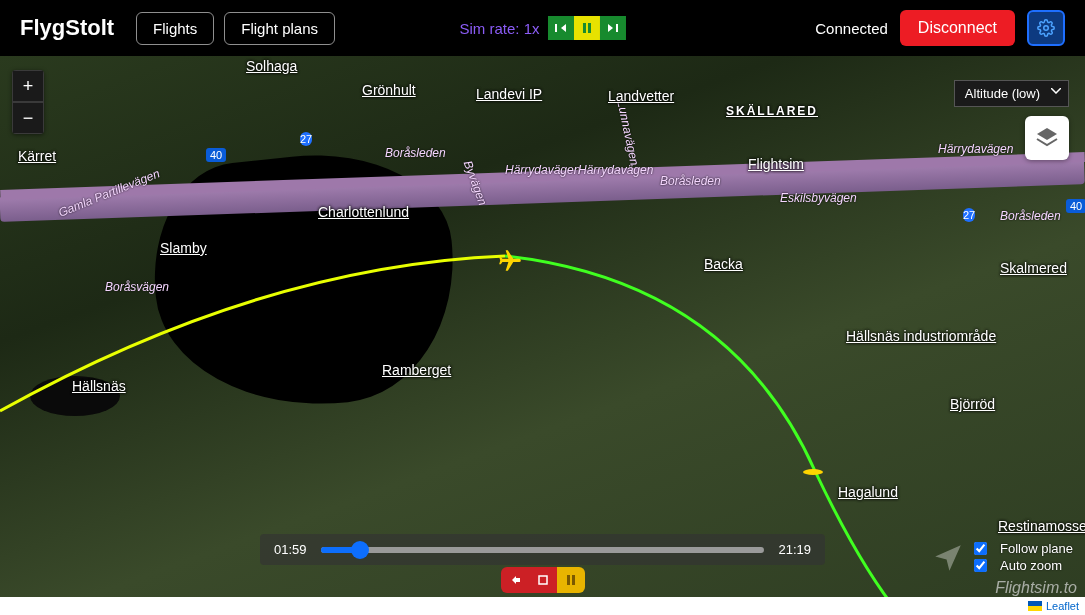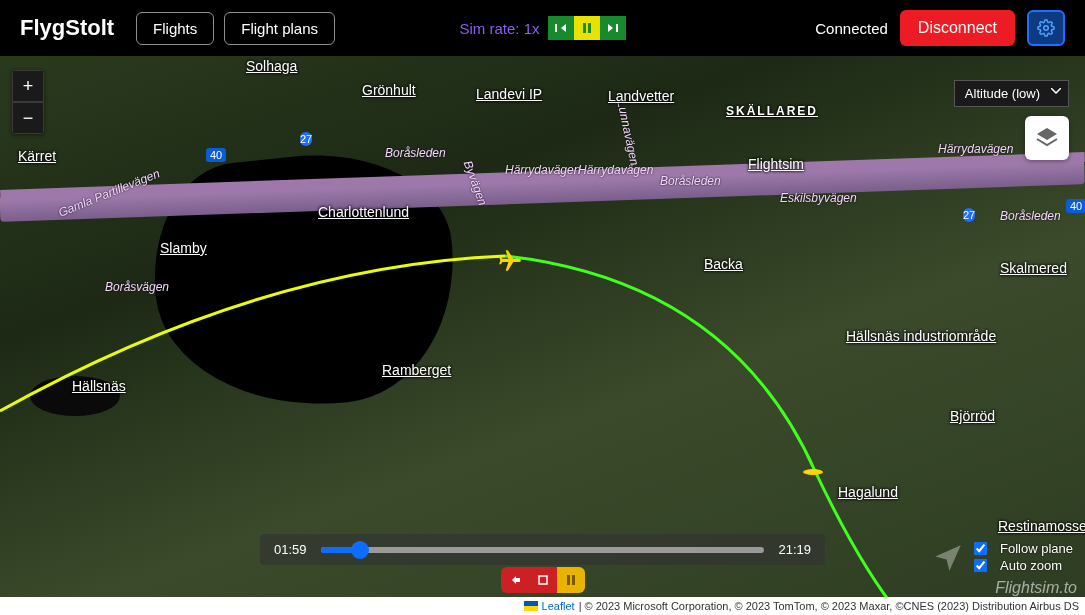--- a/index.html
+++ b/index.html
@@ -254,21 +254,21 @@
   <span class="place big" style="left:726px; top:48px;">SKÄLLARED</span>
   <span class="place" style="left:18px; top:92px;">Kärret</span>
   <span class="place" style="left:748px; top:100px;">Flightsim</span>
   <span class="place" style="left:318px; top:148px;">Charlottenlund</span>
   <span class="place" style="left:160px; top:184px;">Slamby</span>
   <span class="place" style="left:704px; top:200px;">Backa</span>
   <span class="place" style="left:1000px; top:204px;">Skalmered</span>
   <span class="place" style="left:846px; top:272px;">Hällsnäs industriområde</span>
   <span class="place" style="left:72px; top:322px;">Hällsnäs</span>
   <span class="place" style="left:382px; top:306px;">Ramberget</span>
-  <span class="place" style="left:950px; top:352px;">Björröd</span>
+  <span class="place" style="left:950px; top:340px;">Björröd</span>
   <span class="place" style="left:838px; top:428px;">Hagalund</span>
   <span class="place" style="left:998px; top:462px;">Restinamossen</span>
 
   <svg class="flight-path">
     <path d="M 0 355 Q 260 210, 505 200" stroke="#e8ff00" stroke-width="3" fill="none"></path>
     <path d="M 505 200 Q 730 225, 815 415 Q 860 510, 900 559" stroke="#40ff20" stroke-width="3" fill="none"></path>
   </svg>
 
   <div class="plane">
     <svg width="26" height="26" viewBox="0 0 24 24">
@@ -342,15 +342,14 @@
 
   <svg class="nav-arrow" width="34" height="34" viewBox="0 0 24 24">
       <path d="M3 11 L21 3 L13 21 L11 13 Z" fill="#fff"></path>
     </svg>
 
   <div class="watermark">Flightsim.to</div>
 
   <div class="attrib">
     <span class="flag"></span>
     <a>Leaflet</a>
-    <span> | © 2023 Microsoft Corporation, © 2023 TomTom, © 2023 Maxar, ©CNES (2023) Distribution Airbus DS</span>
   </div>
 </div>
 
 </body></html>

